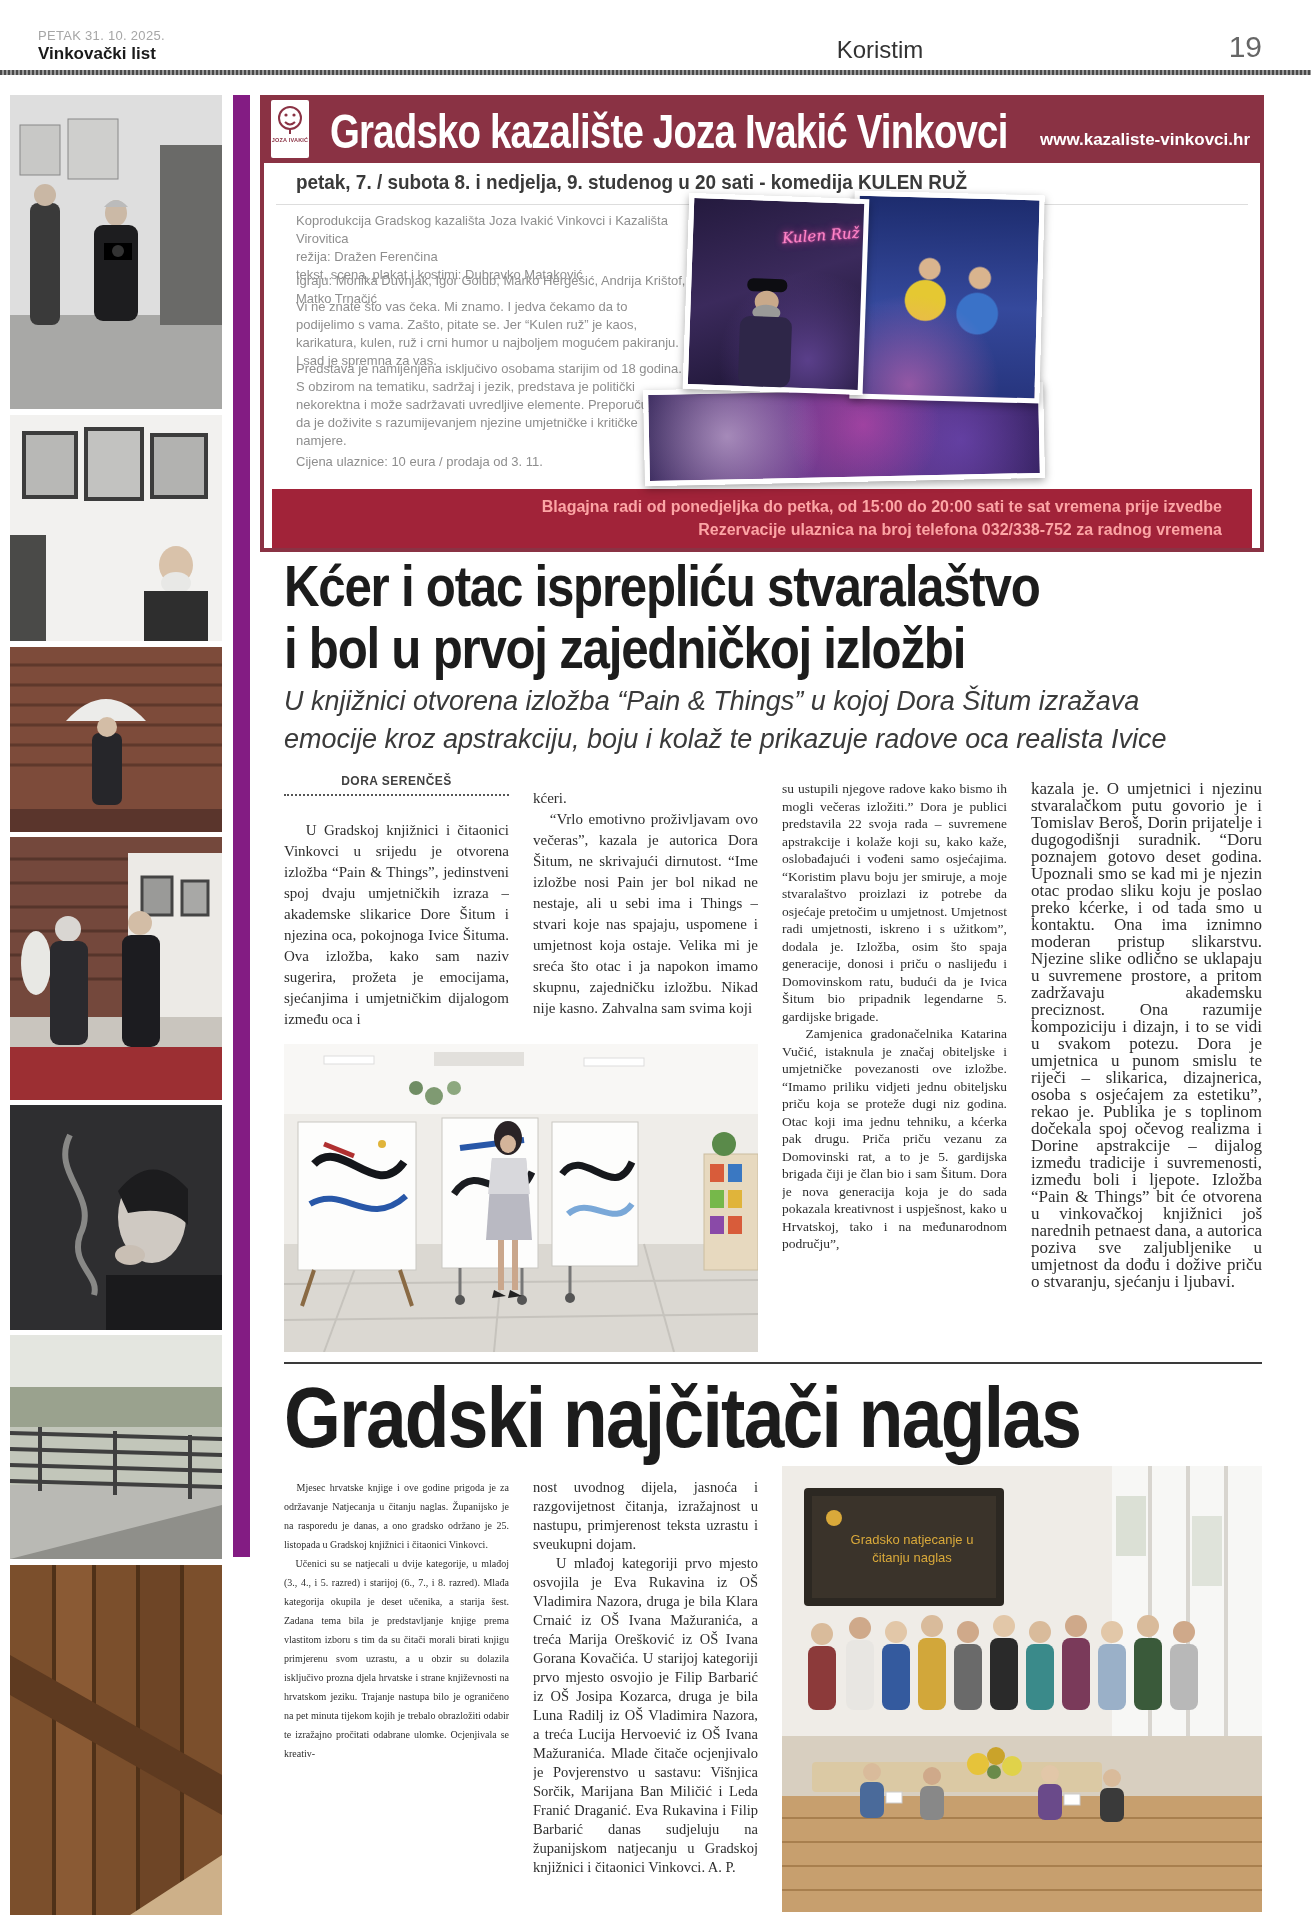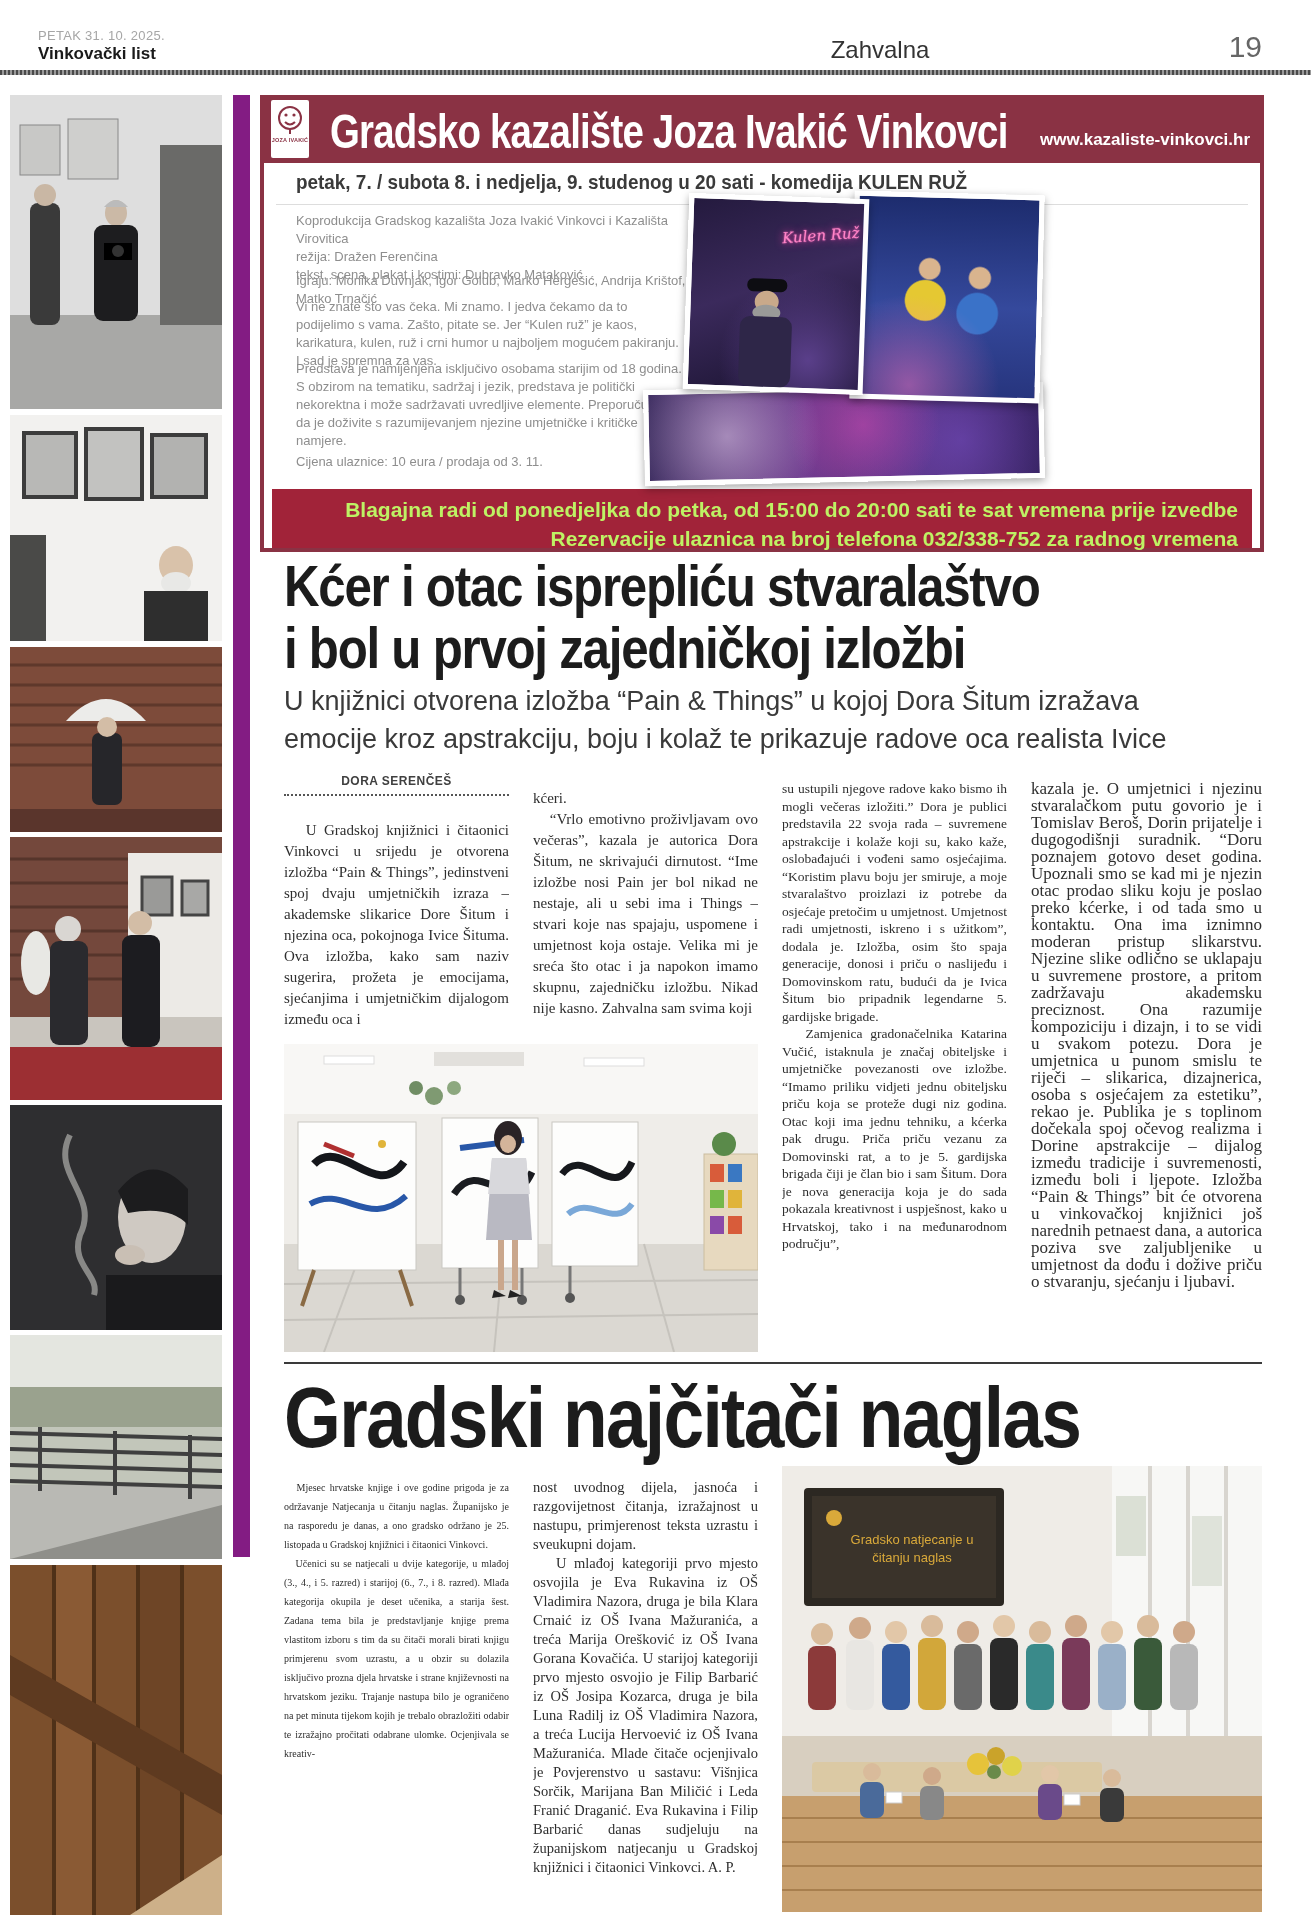--- a/index.html
+++ b/index.html
@@ -49,28 +49,28 @@
                    radial-gradient(circle at 38% 52%,#e5c832 0 13%,rgba(229,200,50,0) 14%),
                    radial-gradient(circle at 40% 36%,#d9b48e 0 6%,rgba(217,180,142,0) 7%),
                    radial-gradient(circle at 68% 40%,#d9b48e 0 6%,rgba(217,180,142,0) 7%),
                    radial-gradient(circle at 67% 58%,#3a72c8 0 12%,rgba(58,114,200,0) 13%),
                    linear-gradient(#1d2c6e,#35499c 55%,#27357e);}
   .phB2{left:644px;top:386px;width:400px;height:96px;z-index:2;transform:rotate(-1.2deg);
         background:radial-gradient(circle at 20% 50%,rgba(232,210,240,.55) 0,rgba(232,210,240,0) 30%),
                    radial-gradient(circle at 55% 40%,rgba(200,74,176,.6) 0,rgba(200,74,176,0) 35%),
                    radial-gradient(circle at 80% 60%,rgba(120,80,200,.6) 0,rgba(120,80,200,0) 40%),
                    linear-gradient(90deg,#3a2a5e,#6e3a8e 40%,#4a2a6e 75%,#2a1a4e);}
-  .redband{left:272px;top:489px;width:980px;height:59px;background:#a12339;color:#bef264;
-           font-weight:bold;font-size:21px;text-align:right;box-sizing:border-box;padding:9px 14px 0 0;}
+  .redband{left:272px;top:489px;width:980px;height:59px;background:#a12339;color:#fca5a5;
+           font-weight:bold;font-size:16px;text-align:right;box-sizing:border-box;padding:9px 30px 0 0;}
   .redband div{margin-bottom:5px;}
   
   .hl{font-weight:bold;color:#1c1c1c;white-space:nowrap;transform:scaleX(.85);transform-origin:left top;letter-spacing:-1.5px;}
   .h1a{left:284px;top:552px;font-size:58px;}
   .h1b{left:284px;top:614px;font-size:58px;}
-  .sub{left:284px;color:#3a3a3a;font-size:27px;white-space:nowrap;}
+  .sub{left:284px;color:#3a3a3a;font-size:27px;white-space:nowrap;font-style:italic;}
   .sub1{top:686px;}.sub2{top:724px;}
   .byline{left:284px;top:774px;width:225px;text-align:center;font-size:12px;font-weight:bold;color:#404040;letter-spacing:.5px;}
   .byrule{left:284px;top:794px;width:225px;height:0;border-bottom:2px dotted #555;}
   .col{font-family:"Liberation Serif","DejaVu Serif",serif;color:#2e2e2e;text-align:justify;
        white-space:pre-wrap;overflow:hidden;}
   .a1c1{left:284px;top:820px;width:225px;height:220px;font-size:15px;line-height:21px;}
   .a1c2{left:533px;top:780px;width:225px;height:260px;font-size:15px;line-height:21px;margin-top:8px;}
   .a1c3{left:782px;top:780px;width:225px;height:582px;font-size:13.5px;line-height:17.5px;}
   .a1c4{left:1031px;top:780px;width:231px;height:580px;font-size:17px;line-height:17px;}
   .photo1{left:284px;top:1044px;width:474px;height:308px;}
@@ -80,21 +80,21 @@
   .a2c2{left:533px;top:1478px;width:225px;height:440px;font-size:14.5px;line-height:19px;}
   .photo2{left:782px;top:1466px;width:480px;height:446px;}
 </style>
 </head>
 <body>
 
 <div class="page">
 
   <div class="abs hdr-date">PETAK 31. 10. 2025.</div>
   <div class="abs hdr-pub">Vinkovački list</div>
-  <div class="abs hdr-section">Zahvalna</div>
+  <div class="abs hdr-section">Koristim</div>
   <div class="abs hdr-num">19</div>
   <div class="abs hdr-rule"></div>
 
   <div class="abs sb" style="top:95px;height:314px;">
     <svg width="212" height="314" xmlns="http://www.w3.org/2000/svg">
       <rect width="212" height="314" fill="#dedede"></rect>
       <rect y="220" width="212" height="94" fill="#a8a8a6"></rect>
       <rect x="150" y="50" width="62" height="180" fill="#6a6a68"></rect>
       <rect x="10" y="30" width="40" height="50" fill="#c8c8c6" stroke="#888"></rect>
       <rect x="58" y="24" width="50" height="60" fill="#cfcfcd" stroke="#888"></rect>

